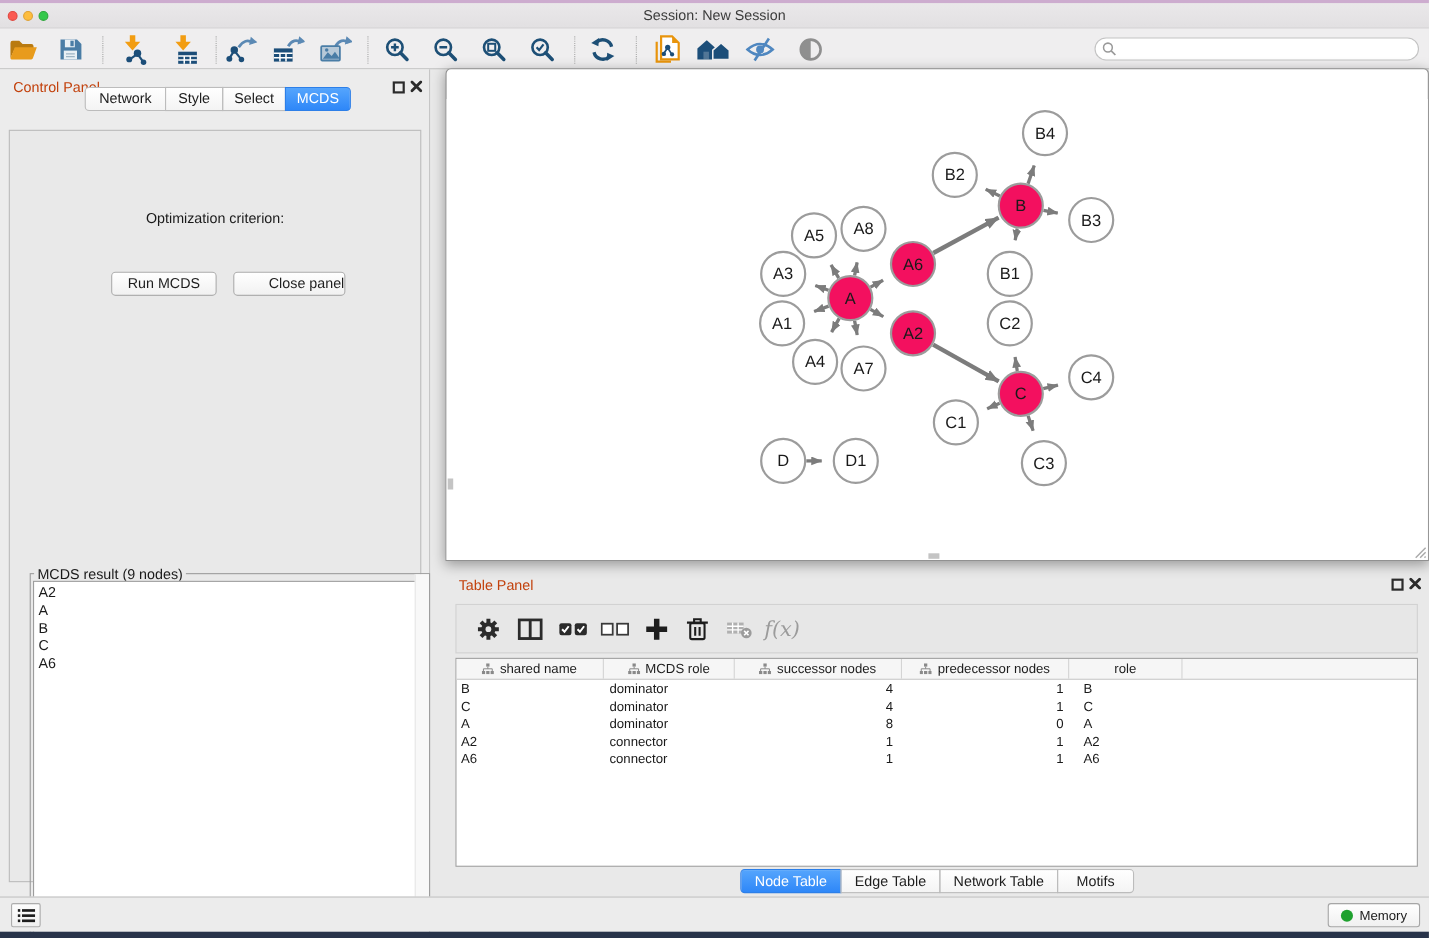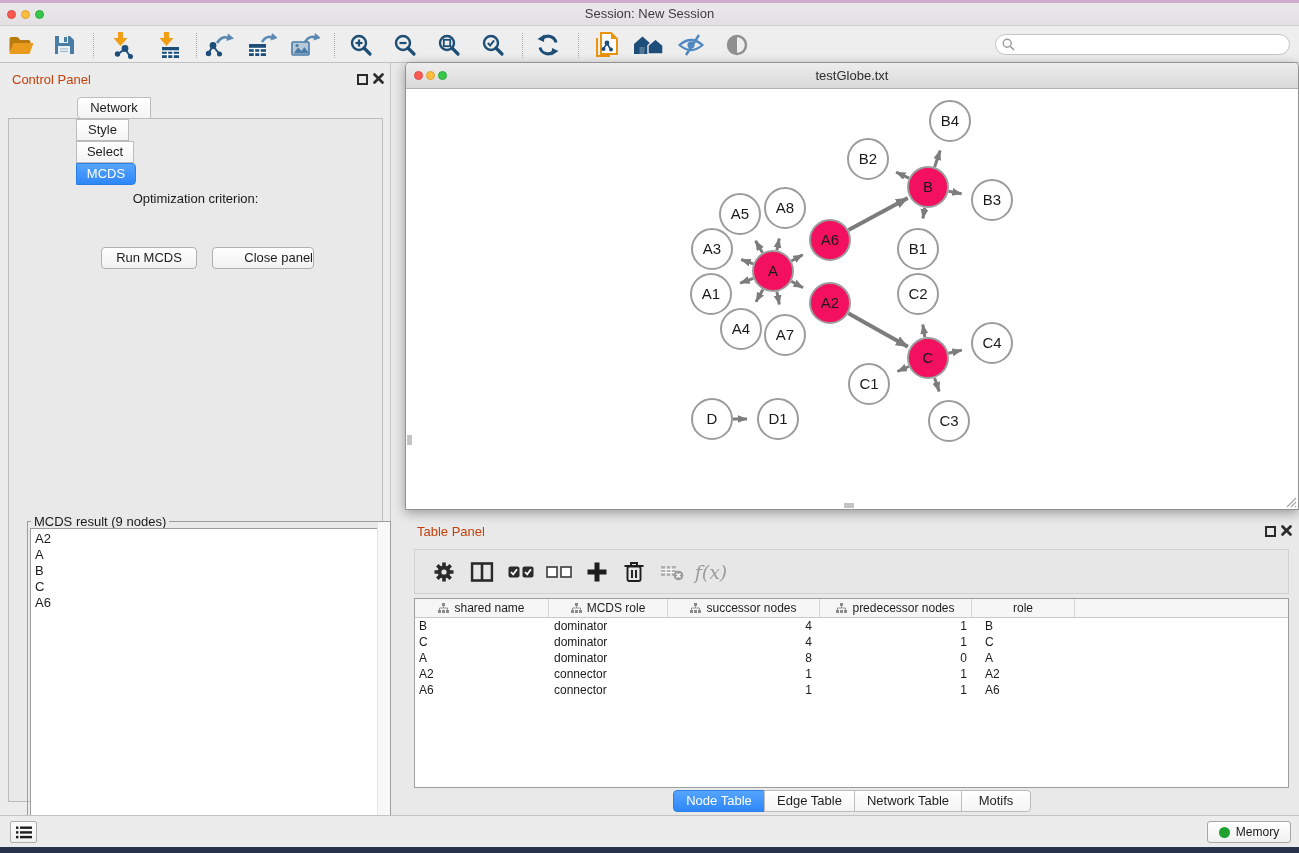--- a/index.html
+++ b/index.html
@@ -31,21 +31,21 @@
   .panel-title { position:absolute; left:12px; top:9px; font-size:13px; color:#c2410c; }
   .pn-float { position:absolute; width:11px; height:11px; border:2px solid #2b2b2b; top:11px; }
   .pn-close { position:absolute; top:10px; line-height:0; }
   .cp-float { right:22px; } .cp-close { right:6px; }
 
   .seg { position:absolute; display:flex; z-index:3; }
   .seg .tab { height:22px; line-height:20px; font-size:13px; text-align:center; background:linear-gradient(#ffffff,#f4f4f4); border:1px solid #bcbcbc; margin-left:-1px; color:#1d1d1d; cursor:default; }
   .seg .tab:first-child { border-radius:4px 0 0 4px; margin-left:0; }
   .seg .tab:last-child { border-radius:0 4px 4px 0; }
   .seg .tab.active { background:linear-gradient(#55a5fd,#2e87f8); border-color:#2d7fe8; color:#fff; }
-  .cp-tabs { left:77px; top:34px;flex-direction:column; }
+  .cp-tabs { left:77px; top:16px; }
   .cp-tabs .tab:nth-child(1){ width:74px; } .cp-tabs .tab:nth-child(2){ width:53px; }
   .cp-tabs .tab:nth-child(3){ width:58px; } .cp-tabs .tab:nth-child(4){ width:60px; }
 
   .cp-box { position:absolute; left:8px; top:55px; width:375px; height:684px; border:1px solid #bcbcbc; background:#e9e9e9; }
   .opt-label { position:absolute; left:0; width:100%; top:72px; text-align:center; font-size:13px; }
   .dropdown { position:absolute; left:43px; top:95px; width:314px; height:22px; background:#fff; border:1px solid #b2b2b2; border-radius:4px; }
   .dropdown .dd-text { line-height:20px; padding-left:8px; font-size:13px; white-space:nowrap; overflow:hidden; }
   .dd-step { position:absolute; right:0px; top:0px; width:20px; height:20px; border-radius:3px; background:linear-gradient(#6db0fc,#2e86f7); display:flex; align-items:center; justify-content:center; }
   .btn { position:absolute; height:22px; background:linear-gradient(#ffffff,#f1f1f1); border:1px solid #b0b0b0; border-radius:4px; font-size:13px; text-align:center; line-height:20px; color:#1d1d1d; }
   .btn-run { left:92px; top:128px; width:96px; }
@@ -302,26 +302,20 @@
           <div class="result-item">B</div>
           <div class="result-item">C</div>
           <div class="result-item">A6</div>
         </div>
       <div class="result-scroll"></div>
     </div>
   </div>
 </div>
 
 <div class="net-window">
-  <div class="net-titlebar">
-    <span class="ntl red"></span>
-    <span class="ntl yellow"></span>
-    <span class="ntl green"></span>
-    <div class="net-title">testGlobe.txt</div>
-  </div>
   <div class="net-canvas">
     <svg width="892" height="421" viewBox="0 0 892 421">
       <defs>
         <marker id="arrowhead" markerUnits="userSpaceOnUse" markerWidth="12" markerHeight="10" refX="9.5" refY="4" orient="auto">
             <path d="M0 0 L10 4 L0 8 Z" fill="#7C7C7C"></path>
           </marker>
         <marker id="arrowhead-lg" markerUnits="userSpaceOnUse" markerWidth="15" markerHeight="12" refX="12" refY="5" orient="auto">
             <path d="M0 0 L12.5 5 L0 10 Z" fill="#7C7C7C"></path>
           </marker>
       </defs>

